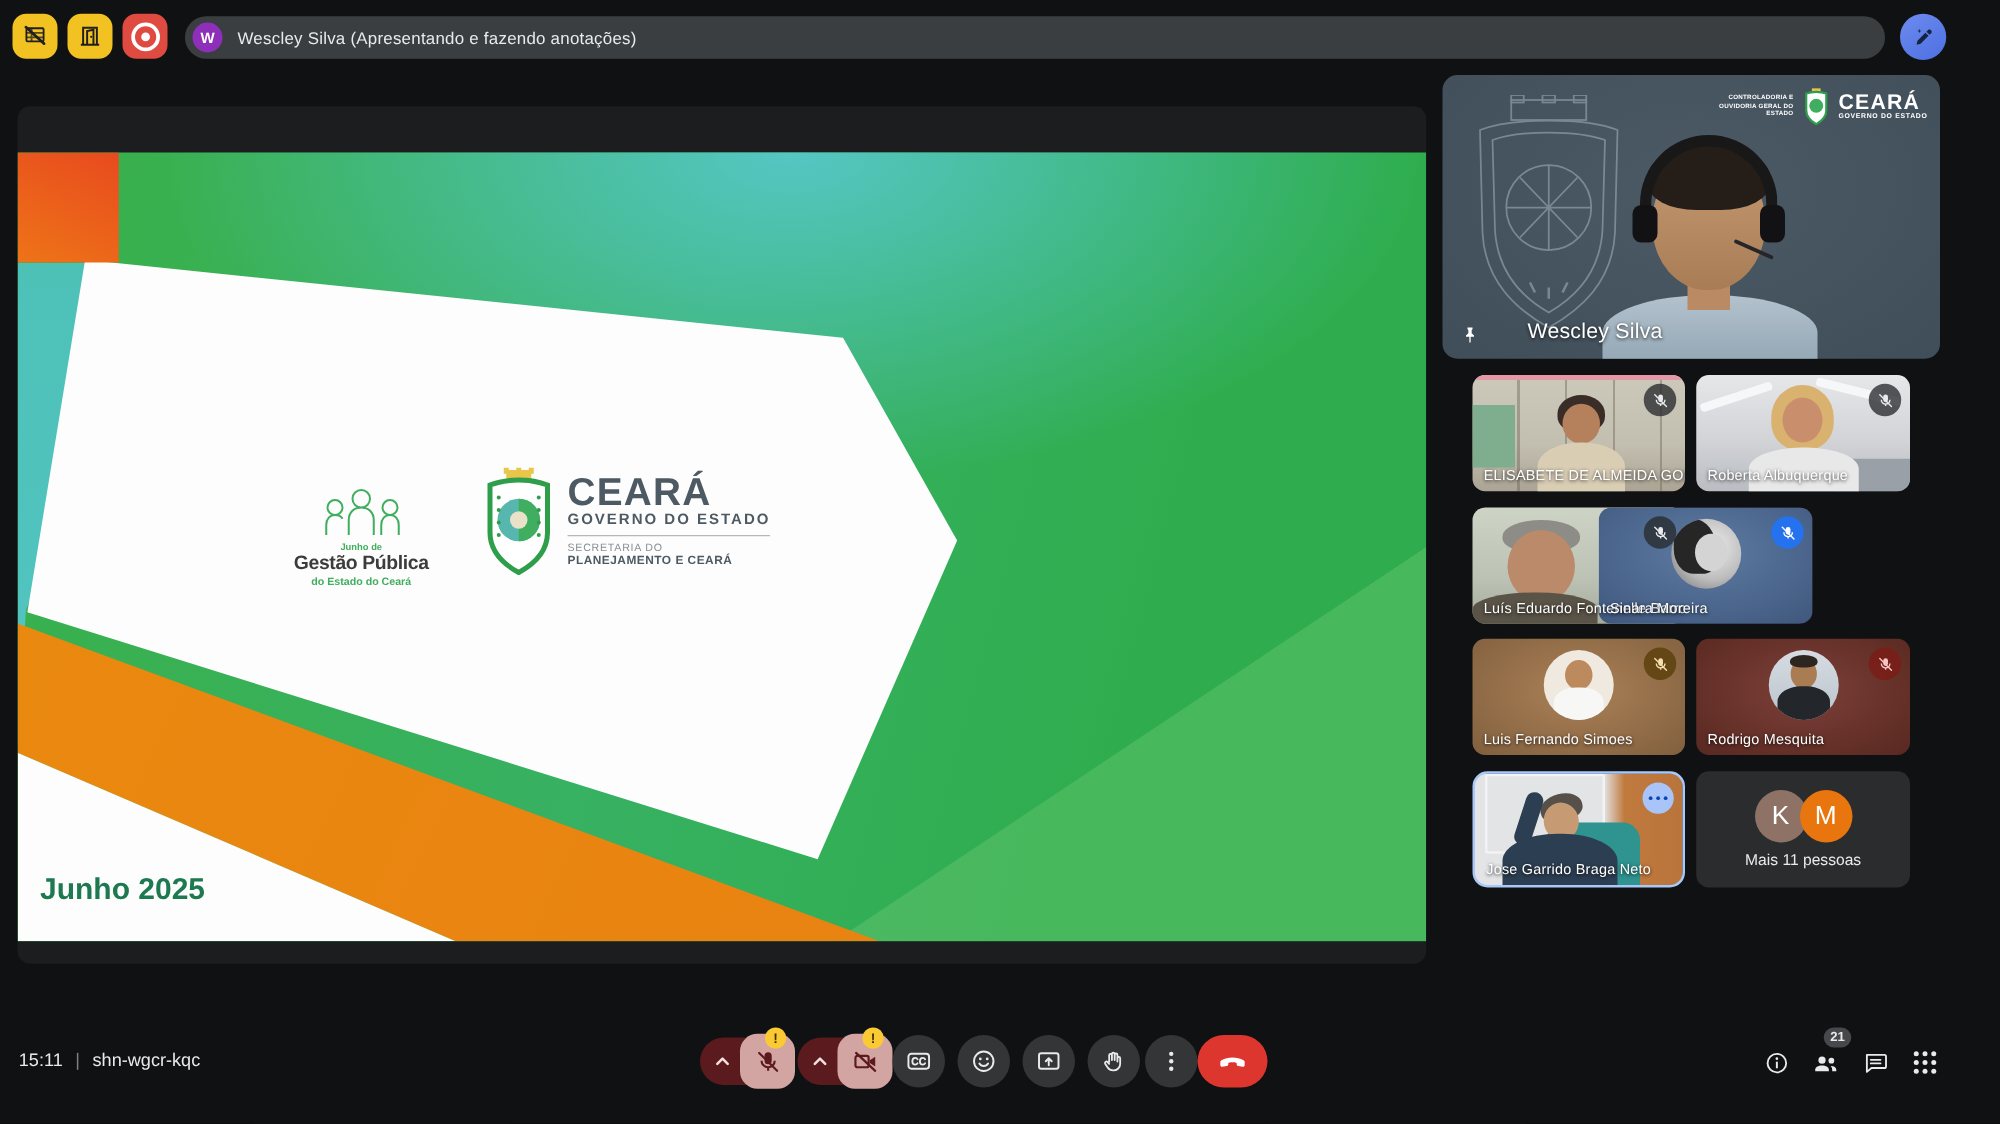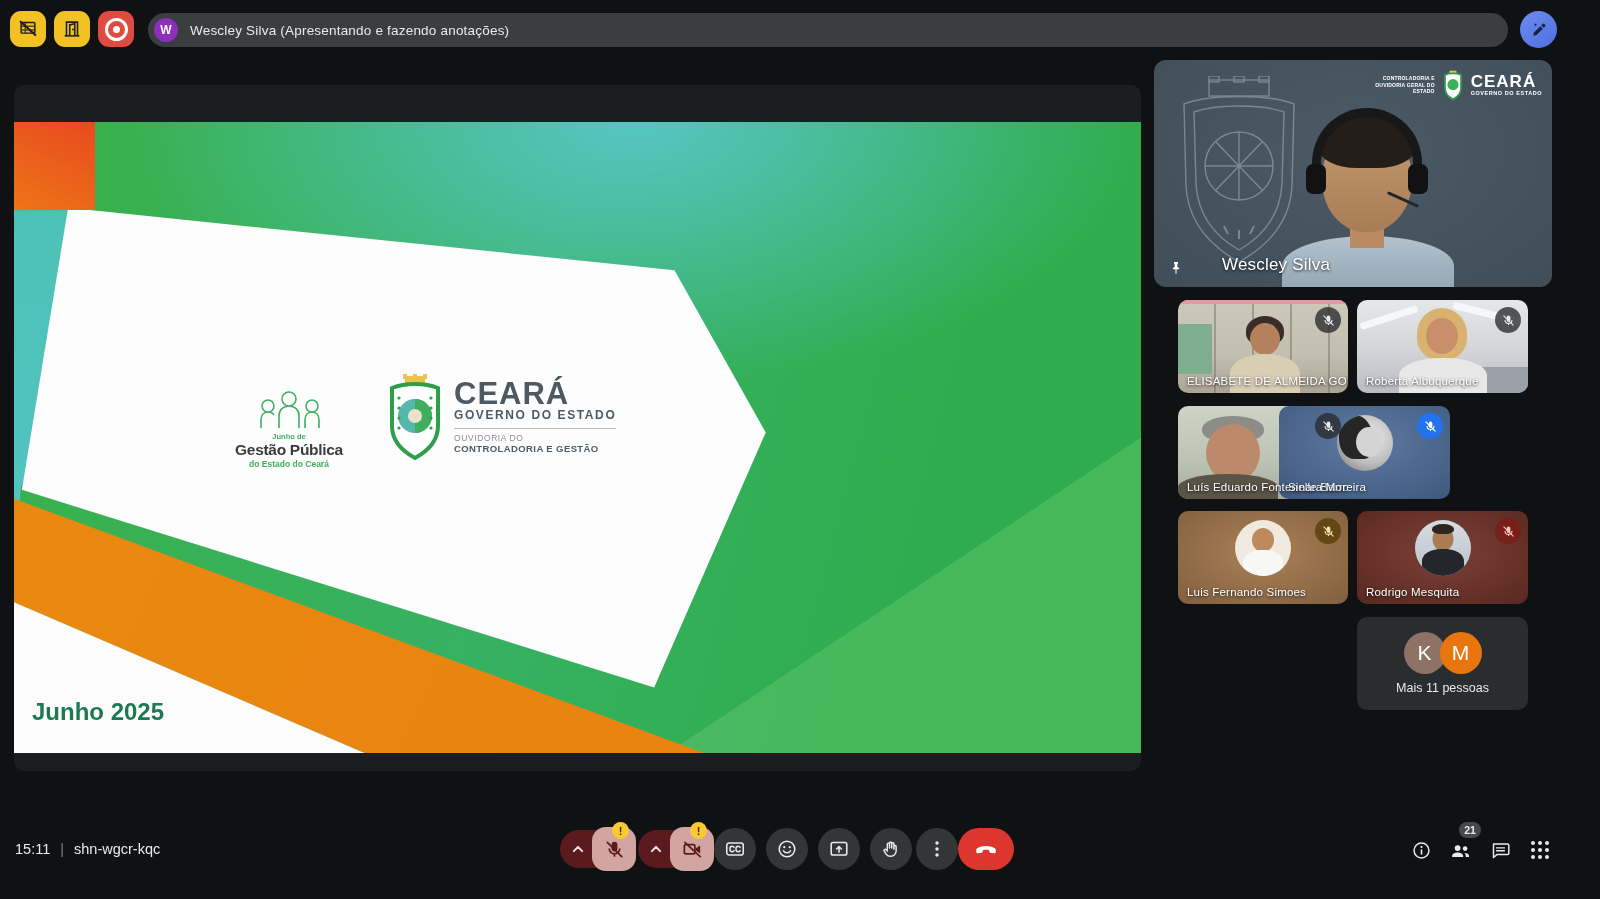--- a/index.html
+++ b/index.html
@@ -209,22 +209,22 @@
             <circle cx="13" cy="44" r="1.6" fill="#2f9e4b"></circle>
             <circle cx="13" cy="54" r="1.6" fill="#2f9e4b"></circle>
           <circle cx="45" cy="24" r="1.6" fill="#2f9e4b"></circle>
             <circle cx="45" cy="34" r="1.6" fill="#2f9e4b"></circle>
             <circle cx="45" cy="44" r="1.6" fill="#2f9e4b"></circle>
             <circle cx="45" cy="54" r="1.6" fill="#2f9e4b"></circle>
         </svg>
         <div class="gov-text">
           <div class="gov-name">CEARÁ</div>
           <div class="gov-line2">GOVERNO DO ESTADO</div>
-          <div class="gov-line3">OUVIDORIA DO</div>
-          <div class="gov-line4">CONTROLADORIA E GESTÃO</div>
+          <div class="gov-line3">SECRETARIA DO</div>
+          <div class="gov-line4">PLANEJAMENTO E CEARÁ</div>
         </div>
       </div>
 
       <div class="slide-date">Junho 2025</div>
     </div>
   </div>
 
   <div class="tile main-tile">
     <svg class="crest" width="150" height="195" viewBox="0 0 150 195" fill="none" stroke="#c6d8e1" stroke-width="1.4">
       <rect x="45" y="4" width="60" height="16"></rect>
@@ -356,20 +356,36 @@
     <div class="mute amber">
       <svg viewBox="0 0 24 24">
           <path fill="#f4dfae" d="M12 14a3 3 0 0 0 3-3V7a3 3 0 0 0-6 0v4a3 3 0 0 0 3 3z"></path>
           <path fill="none" stroke="#f4dfae" stroke-width="1.8" d="M6.5 11a5.5 5.5 0 0 0 11 0M12 16.5V19"></path>
           <line x1="4.5" y1="4.5" x2="19.5" y2="19.5" stroke="#f4dfae" stroke-width="1.8" stroke-linecap="round"></line>
         </svg>
     </div>
     <span class="name">Luis Fernando Simoes</span>
   </div>
 
+  <div class="tile t-jose sc-jose">
+    <div class="frame"></div>
+    <div class="chair"></div>
+    <div class="pers" style="left:22px;top:14px;width:92px;height:79px">
+      <span class="hair" style="left:30px;top:2px;width:34px;height:22px;background:#57504a;transform:rotate(-14deg)"></span>
+      <span class="face" style="left:33px;top:9px;width:28px;height:30px;background:#c69a73;transform:rotate(-12deg)"></span>
+      <span class="torso" style="left:0px;top:34px;width:92px;height:45px;background:#2c3e52"></span>
+      <span style="position:absolute;left:14px;top:0px;width:14px;height:44px;background:#2c3e52;border-radius:7px;transform:rotate(18deg)"></span>
+    </div>
+    <div class="menu-dots">
+        <i></i>
+        <i></i>
+        <i></i>
+      </div>
+    <span class="name">Jose Garrido Braga Neto</span>
+  </div>
 
   <div class="tile t-mais">
     <div class="mais-wrap">
       <div class="mais-circles">
         <span class="mc mc-k">K</span>
         <span class="mc mc-m">M</span>
       </div>
       <span class="mais-label">Mais 11 pessoas</span>
     </div>
   </div>

